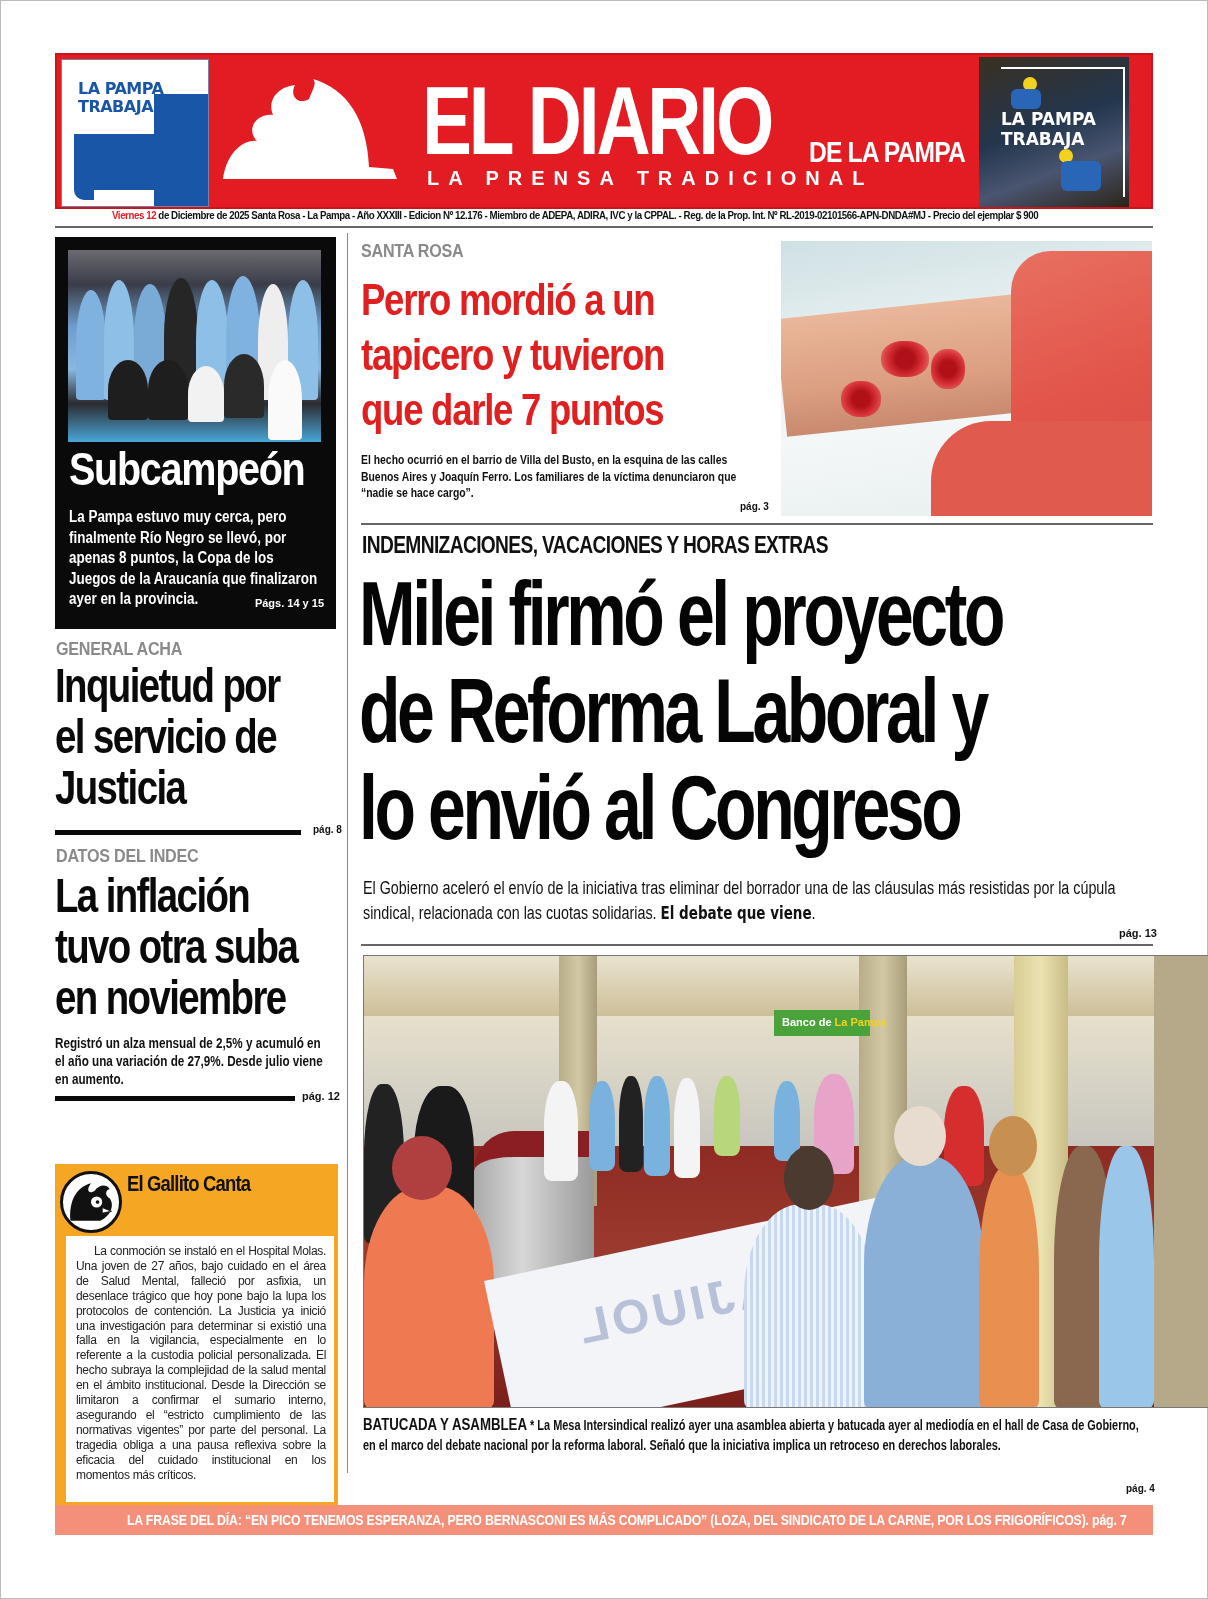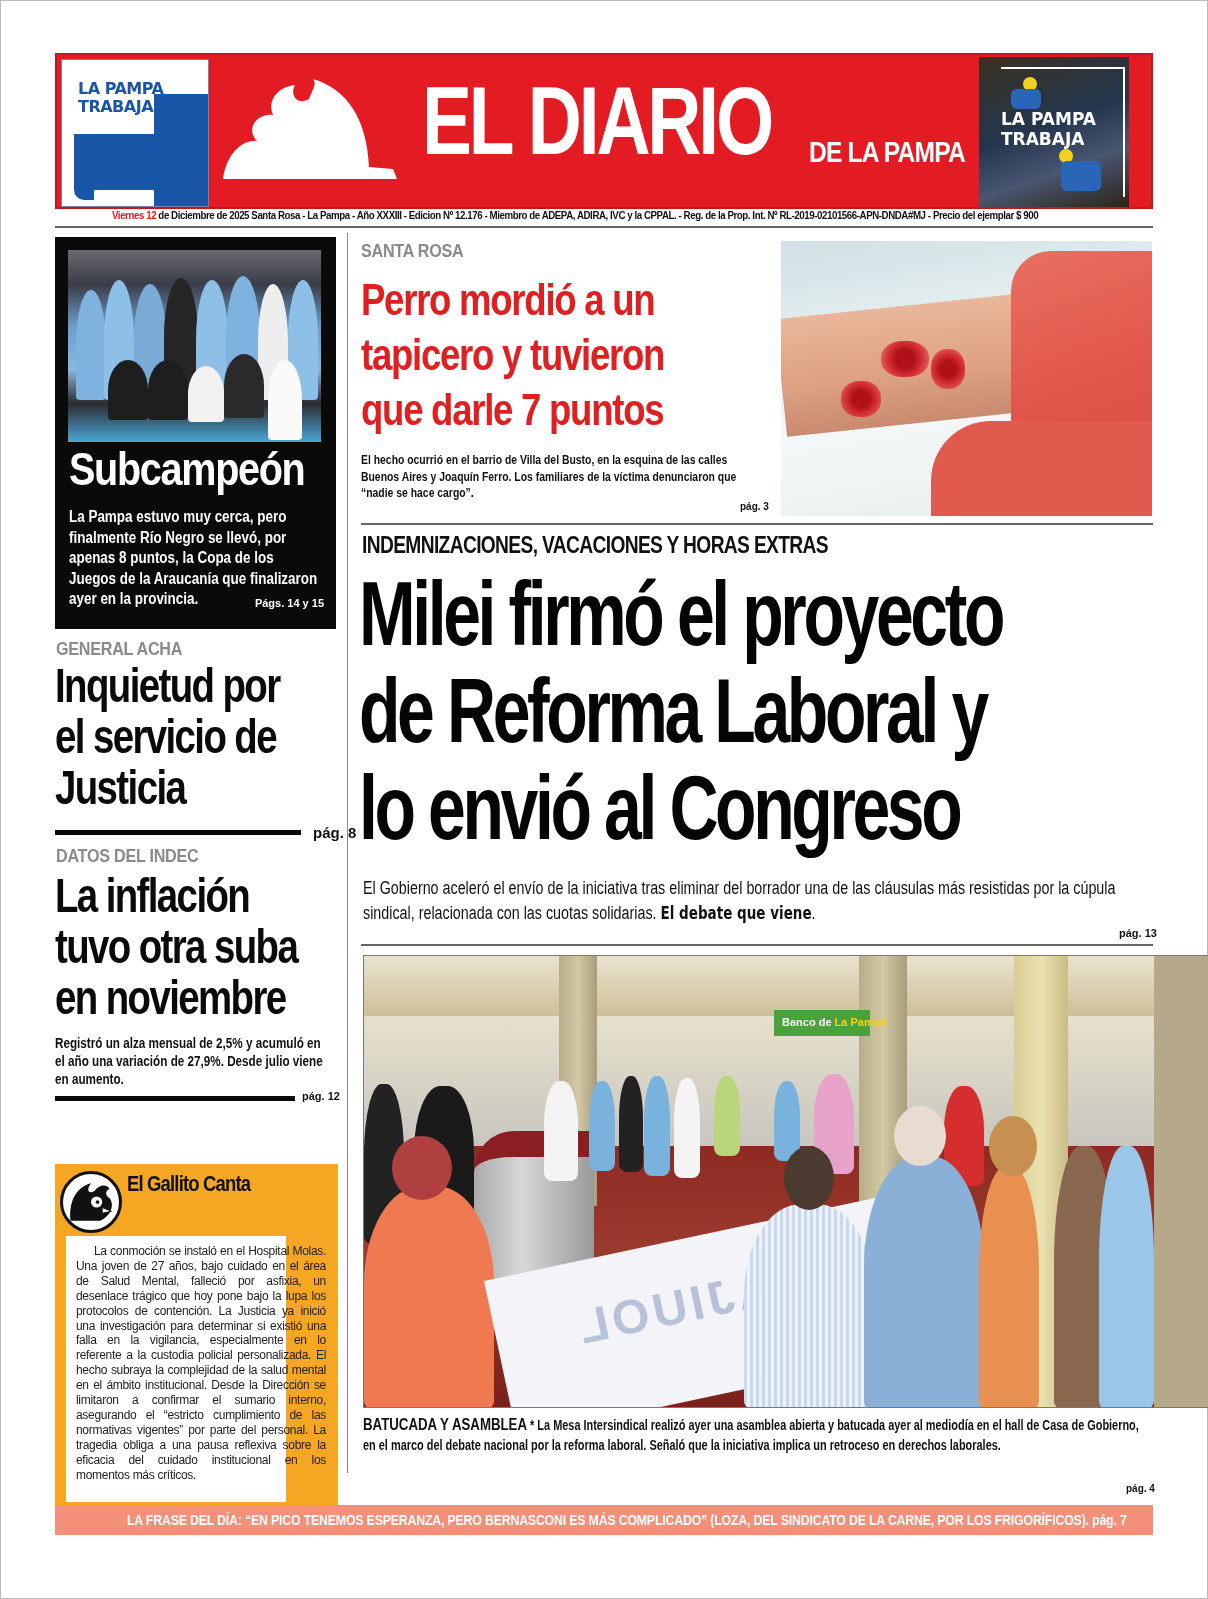--- a/index.html
+++ b/index.html
@@ -34,34 +34,34 @@
   .sport-photo { position: absolute; left: 13px; top: 13px; width: 253px; height: 192px; background: linear-gradient(180deg, #6a6a70 0%, #3a3d48 18%, #6f9ccc 40%, #89b8e0 62%, #2b2b30 80%, #4aa6d8 100%); overflow: hidden; }
   .sport-photo .p { position: absolute; border-radius: 50% 50% 4px 4px; }
   .sport-title { position: absolute; left: 14px; top: 205px; font-weight: bold; font-size: 46px; color: #fff; letter-spacing: -1.5px; transform: scaleX(0.86); transform-origin: left top; white-space: nowrap; }
   .sport-text { position: absolute; left: 14px; top: 270px; width: 300px; font-weight: bold; font-size: 16px; line-height: 20.5px; color: #fff; transform: scaleX(0.84); transform-origin: left top; }
   .sport-page { position: absolute; right: 12px; top: 360px; font-weight: bold; font-size: 11px; color: #fff; }
 
   .kicker { font-weight: bold; color: #8a8a8a; letter-spacing: -0.3px; white-space: nowrap; transform-origin: left top; }
   .k-acha { position: absolute; left: 56px; top: 638px; font-size: 19px; transform: scaleX(0.85); }
   .h-acha { position: absolute; left: 55px; top: 660px; width: 320px; font-weight: bold; font-size: 48px; line-height: 51px; color: #0a0a0a; letter-spacing: -2px; transform: scaleX(0.80); transform-origin: left top; }
   .rule-acha { position: absolute; left: 55px; top: 830px; width: 246px; height: 5px; background: #0a0a0a; }
-  .pg-acha { position: absolute; left: 313px; top: 824px; font-weight: bold; font-size: 15px; }
+  .pg-acha { position: absolute; left: 313px; top: 824px; font-weight: bold; font-size: 10px; }
   .k-indec { position: absolute; left: 56px; top: 845px; font-size: 19px; transform: scaleX(0.85); }
   .h-indec { position: absolute; left: 55px; top: 870px; width: 330px; font-weight: bold; font-size: 48px; line-height: 51px; color: #0a0a0a; letter-spacing: -2px; transform: scaleX(0.80); transform-origin: left top; }
   .t-indec { position: absolute; left: 55px; top: 1034px; width: 330px; font-weight: bold; font-size: 14px; line-height: 18px; color: #111; transform: scaleX(0.835); transform-origin: left top; }
   .rule-indec { position: absolute; left: 55px; top: 1096px; width: 240px; height: 5px; background: #0a0a0a; }
   .pg-indec { position: absolute; left: 302px; top: 1090px; font-weight: bold; font-size: 11px; }
 
   
   .gallito { position: absolute; left: 55px; top: 1164px; width: 283px; height: 356px; background: #f5a623; }
   .gallito .head { position: absolute; left: 72px; top: 7px; font-weight: bold; font-size: 22px; color: #111; letter-spacing: -1px; transform: scaleX(0.84); transform-origin: left top; white-space: nowrap; }
   .gallito .bar { position: absolute; left: 0; top: 40px; width: 283px; height: 32px; background: #0a0a0a; }
   .gallito .bar span { position: absolute; left: 72px; top: 2px; font-weight: bold; font-size: 23px; color: #fff; letter-spacing: -1px; transform: scaleX(0.84); transform-origin: left top; white-space: nowrap; }
   .gallito .emblem { position: absolute; left: 5px; top: 7px; width: 62px; height: 62px; border-radius: 50%; background: #fff; border: 3px solid #111; overflow: hidden; }
-  .gallito .body-box { position: absolute; left: 11px; top: 72px; width: 220px; height: 266px; background: #fff; }
+  .gallito .body-box { position: absolute; left: 11px; top: 72px; width: 268px; height: 266px; background: #fff; }
   .gallito .body-text { position: absolute; left: 10px; top: 8px; width: 250px; font-family: "Liberation Sans", sans-serif; font-size: 12px; line-height: 14.9px; color: #222; text-align: justify; text-indent: 18px; letter-spacing: -0.3px; }
 
   
   .k-santa { position: absolute; left: 361px; top: 240px; font-size: 19px; transform: scaleX(0.85); }
   .h-santa { position: absolute; left: 361px; top: 272px; width: 460px; font-weight: bold; font-size: 44px; line-height: 55px; color: #e02020; letter-spacing: -1.5px; transform: scaleX(0.83); transform-origin: left top; }
   .t-santa { position: absolute; left: 361px; top: 452px; width: 470px; font-weight: bold; font-size: 13px; line-height: 16.5px; color: #111; transform: scaleX(0.80); transform-origin: left top; }
   .pg-santa { position: absolute; left: 732px; top: 501px; font-weight: bold; font-size: 10px; margin-left: 8px; }
   .arm-photo { position: absolute; left: 781px; top: 241px; width: 371px; height: 275px; background: linear-gradient(170deg, #cfe0e4 0%, #e9f1f2 35%, #f4f7f7 60%, #e6eeee 100%); overflow: hidden; }
   .arm-photo .arm { position: absolute; left: 0; top: 78px; width: 300px; height: 118px; background: linear-gradient(180deg, #eab79a 0%, #dca083 60%, #c98a70 100%); border-radius: 0 60px 40px 0; transform: rotate(-6deg); transform-origin: left center; }
   .arm-photo .shirt { position: absolute; left: 230px; top: 10px; width: 160px; height: 270px; background: linear-gradient(160deg, #e87060 0%, #e2554b 50%, #d84a42 100%); border-radius: 40px 0 0 0; }
@@ -111,20 +111,21 @@
     <div class="txt">
       <div>LA PAMPA</div>
       <div>TRABAJA</div>
     </div>
   </div>
   <svg class="logo-flame" viewBox="0 0 180 104">
     <path d="M6 100 C 10 70, 30 60, 40 62 C 28 50, 40 34, 56 36 C 50 22, 60 8, 78 6 C 72 18, 82 26, 92 20 C 96 10, 100 4, 96 0 C 130 10, 150 40, 152 88 L 176 90 L 180 100 Z" fill="#fff"></path>
   </svg>
   <div class="title-main">EL DIARIO</div>
   <div class="title-sub">DE LA PAMPA</div>
+  <div class="tagline">LA PRENSA TRADICIONAL</div>
   <div class="lp-right">
     <div class="outline"></div>
     <div class="worker" style="left:44px;top:20px;"></div>
     <div class="body" style="left:32px;top:32px;width:30px;height:20px;"></div>
     <div class="worker" style="left:80px;top:92px;"></div>
     <div class="body" style="left:82px;top:104px;width:40px;height:30px;"></div>
     <div class="txt">
       <div>LA PAMPA</div>
       <div>TRABAJA</div>
     </div>

